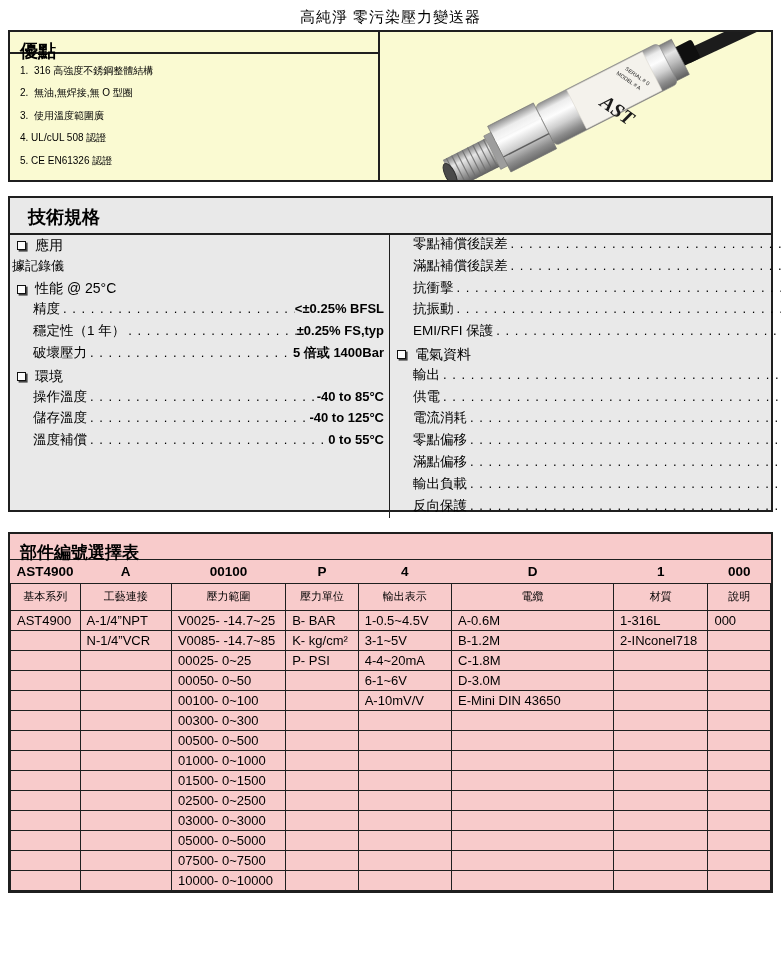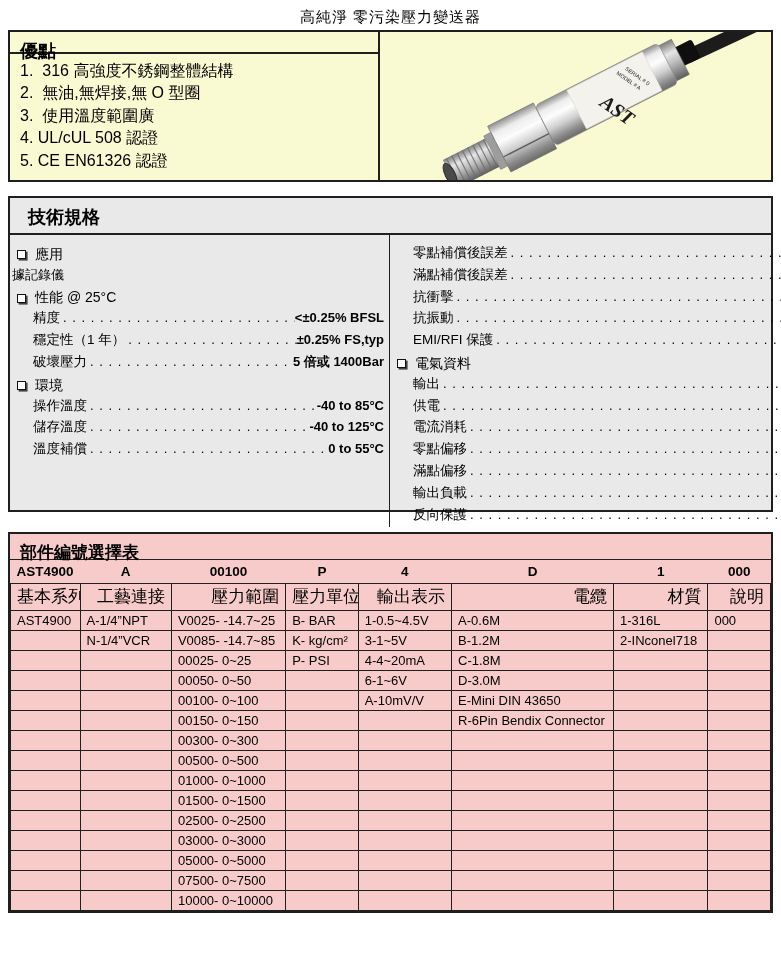--- a/index.html
+++ b/index.html
@@ -28,35 +28,35 @@
   .top-row{
     display:flex;height:152px;background:var(--yellow);
     border:2px solid var(--border);
   }
   .advantages-box{width:370px;border-right:2px solid var(--border);display:flex;flex-direction:column;}
   .adv-header{
     font-size:18px;font-weight:bold;padding:7px 10px 5px;height:22px;
     border-bottom:2px solid var(--border);
   }
   .adv-list{padding:6px 10px 0 10px;}
-  .adv-item{font-size:16px;line-height:22.4px;white-space:pre-wrap;}
+  .adv-item{font-size:10px;line-height:22.4px;white-space:pre-wrap;}
   .photo-box{flex:1;position:relative;overflow:hidden;}
   .photo-box svg{position:absolute;left:0;top:0;width:100%;height:100%;}
 
   
   .spec-box{
     margin-top:14px;height:316px;background:var(--gray);
     border:2px solid var(--border);display:flex;flex-direction:column;
   }
   .spec-header{
     font-size:18px;font-weight:bold;padding:7px 18px 5px;height:37px;
     border-bottom:2px solid var(--border);
   }
   .spec-body{display:flex;flex:1;}
-  .spec-col{padding-top:9px;}
+  .spec-col{}
   .spec-col.left{width:380px;border-right:1.5px solid var(--border);}
   .spec-col.right{flex:1;}
   .spec-row{display:flex;align-items:baseline;height:21.8px;font-size:13.5px;}
   .spec-row.bullet{align-items:center;padding-left:7px;font-size:14px;}
   .sq{
     width:9px;height:9px;border:1.6px solid #111;background:#fdfdfd;
     box-shadow:1.6px 1.6px 0 #444;margin-right:9px;flex:0 0 auto;
   }
   .spec-row.text{padding-left:21px;white-space:nowrap;font-size:13px;}
   .spec-row.text.noind{padding-left:2px;}
@@ -75,21 +75,21 @@
     border-bottom:1.5px solid var(--border);
   }
   table.pt{width:100%;border-collapse:collapse;table-layout:fixed;}
   table.pt td{font-size:13px;padding:0 6px;height:20px;overflow:hidden;white-space:nowrap;}
   tr.code td{
     border:none;border-bottom:1.4px solid var(--border);
     font-weight:bold;text-align:center;height:23px;font-size:13.5px;
   }
   tr.code td:first-child{text-align:left;}
   tr.head td{
-    border:1.4px solid var(--border);text-align:right;height:27px;font-size:17px;
+    border:1.4px solid var(--border);text-align:center;height:27px;font-size:11px;
   }
   tr.data td{border:1.4px solid var(--border);text-align:left;}
 </style>
 </head>
 <body>
 
 <div class="page">
 
   <div class="doc-title">高純淨 零污染壓力變送器</div>
 
@@ -346,30 +346,20 @@
             <td>00100- 0~100</td>
             <td></td>
             <td>A-10mV/V</td>
             <td>E-Mini DIN 43650</td>
             <td></td>
             <td></td>
           </tr>
           <tr class="data">
             <td></td>
             <td></td>
-            <td>00150- 0~150</td>
-            <td></td>
-            <td></td>
-            <td>R-6Pin Bendix Connector</td>
-            <td></td>
-            <td></td>
-          </tr>
-          <tr class="data">
-            <td></td>
-            <td></td>
             <td>00300- 0~300</td>
             <td></td>
             <td></td>
             <td></td>
             <td></td>
             <td></td>
           </tr>
           <tr class="data">
             <td></td>
             <td></td>

